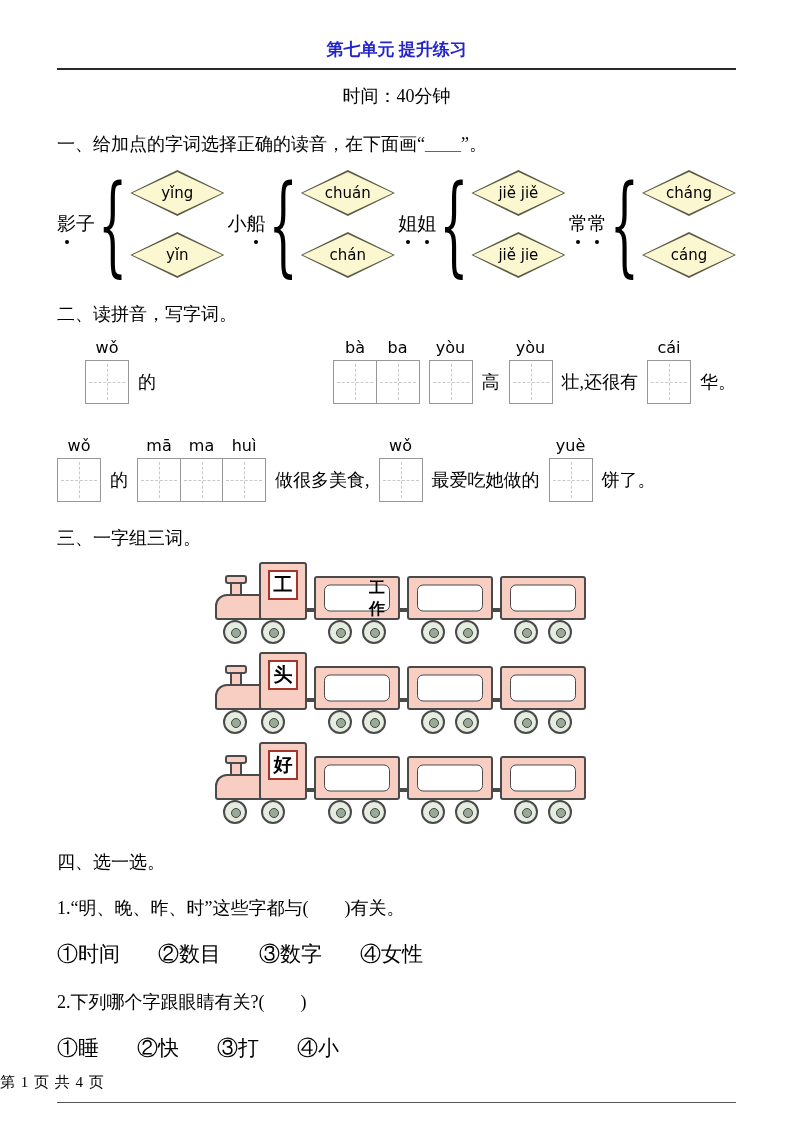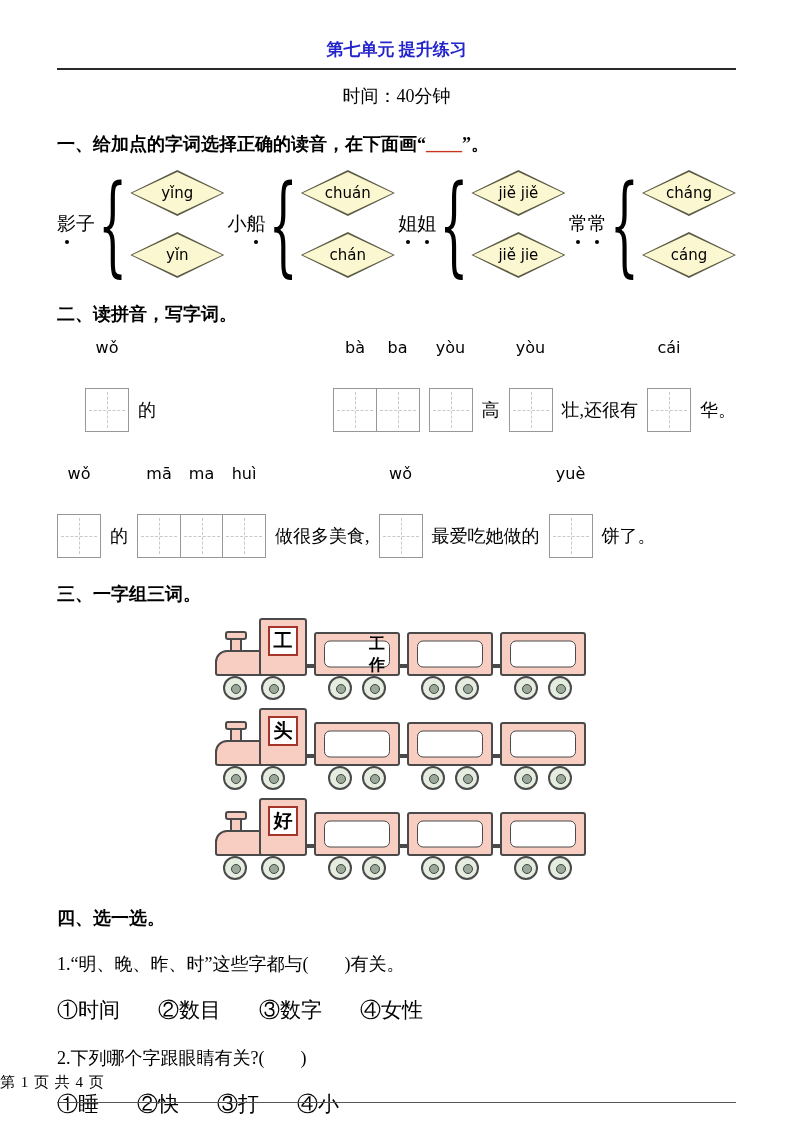--- a/index.html
+++ b/index.html
@@ -7,21 +7,21 @@
   .page {
     position:relative; width:793px; height:1122px; background:#fff;
     font-family:"Liberation Serif","DejaVu Serif",serif; color:#000; overflow:hidden;
   }
   .content { padding:0 57px;margin-top:24px; }
 
   .title { text-align:center; padding-top:14px; font-size:17px; font-weight:bold; color:#2424cc; }
   .rule { border-top:2px solid #2a2a2a; margin-top:7px; }
   .time { text-align:center; font-size:18px; margin-top:14px; }
 
-  .sec-head { font-size:18px; font-weight:bold; margin-top:24px; }
+  .sec-head { font-size:18px; font-weight:normal; margin-top:24px; }
   .red { color:#cc3322; }
 
   
   .pron-row { display:flex; justify-content:space-between; align-items:center; margin-top:14px; }
   .pron-group { display:flex; align-items:center; }
   .pron-word { font-size:19px; white-space:nowrap; }
   .pchar { position:relative; display:inline-block; }
   .pchar.dot::after { content:""; position:absolute; left:50%; transform:translateX(-50%);
     bottom:-7px; width:4px; height:4px; border-radius:50%; background:#000; }
   .brace { display:inline-block; font-size:46px; line-height:1; transform:scaleY(2.35);
@@ -32,21 +32,21 @@
     clip-path:polygon(50% 0,100% 50%,50% 100%,0 50%);
     background:#5c5c46; display:flex; align-items:center; justify-content:center; }
   .diamond::before { content:""; position:absolute; inset:2px;
     clip-path:polygon(50% 0,100% 50%,50% 100%,0 50%); background:#fbf7d0; }
   .diamond span { position:relative; z-index:1; font-size:15px; font-family:"DejaVu Sans",sans-serif; }
 
   
   .fill-row { display:flex; align-items:flex-end; column-gap:9px; }
   .fill-row.r1 { margin-top:12px; padding-left:28px; }
   .fill-row.r2 { margin-top:32px; }
-  .cell { display:flex; flex-direction:column; align-items:center;gap:28px; }
+  .cell { display:flex; flex-direction:column; align-items:center; }
   .py { font-size:16px; line-height:1.2; margin-bottom:3px; font-family:"DejaVu Sans",sans-serif; }
   .box { width:44px; height:44px; border:1.5px solid #979797; position:relative; background:#fff; }
   .box::before { content:""; position:absolute; top:3px; bottom:3px; left:50%; border-left:1px dashed #c9c9c9; }
   .box::after  { content:""; position:absolute; left:3px; right:3px; top:50%; border-top:1px dashed #c9c9c9; }
   .box-group { display:flex; align-items:flex-end; }
   .box-group .cell + .cell { margin-left:-1.5px; }
   .fill-text { font-size:18px; padding-bottom:10px; white-space:nowrap; }
   .spacer { flex:1; }
 
   

